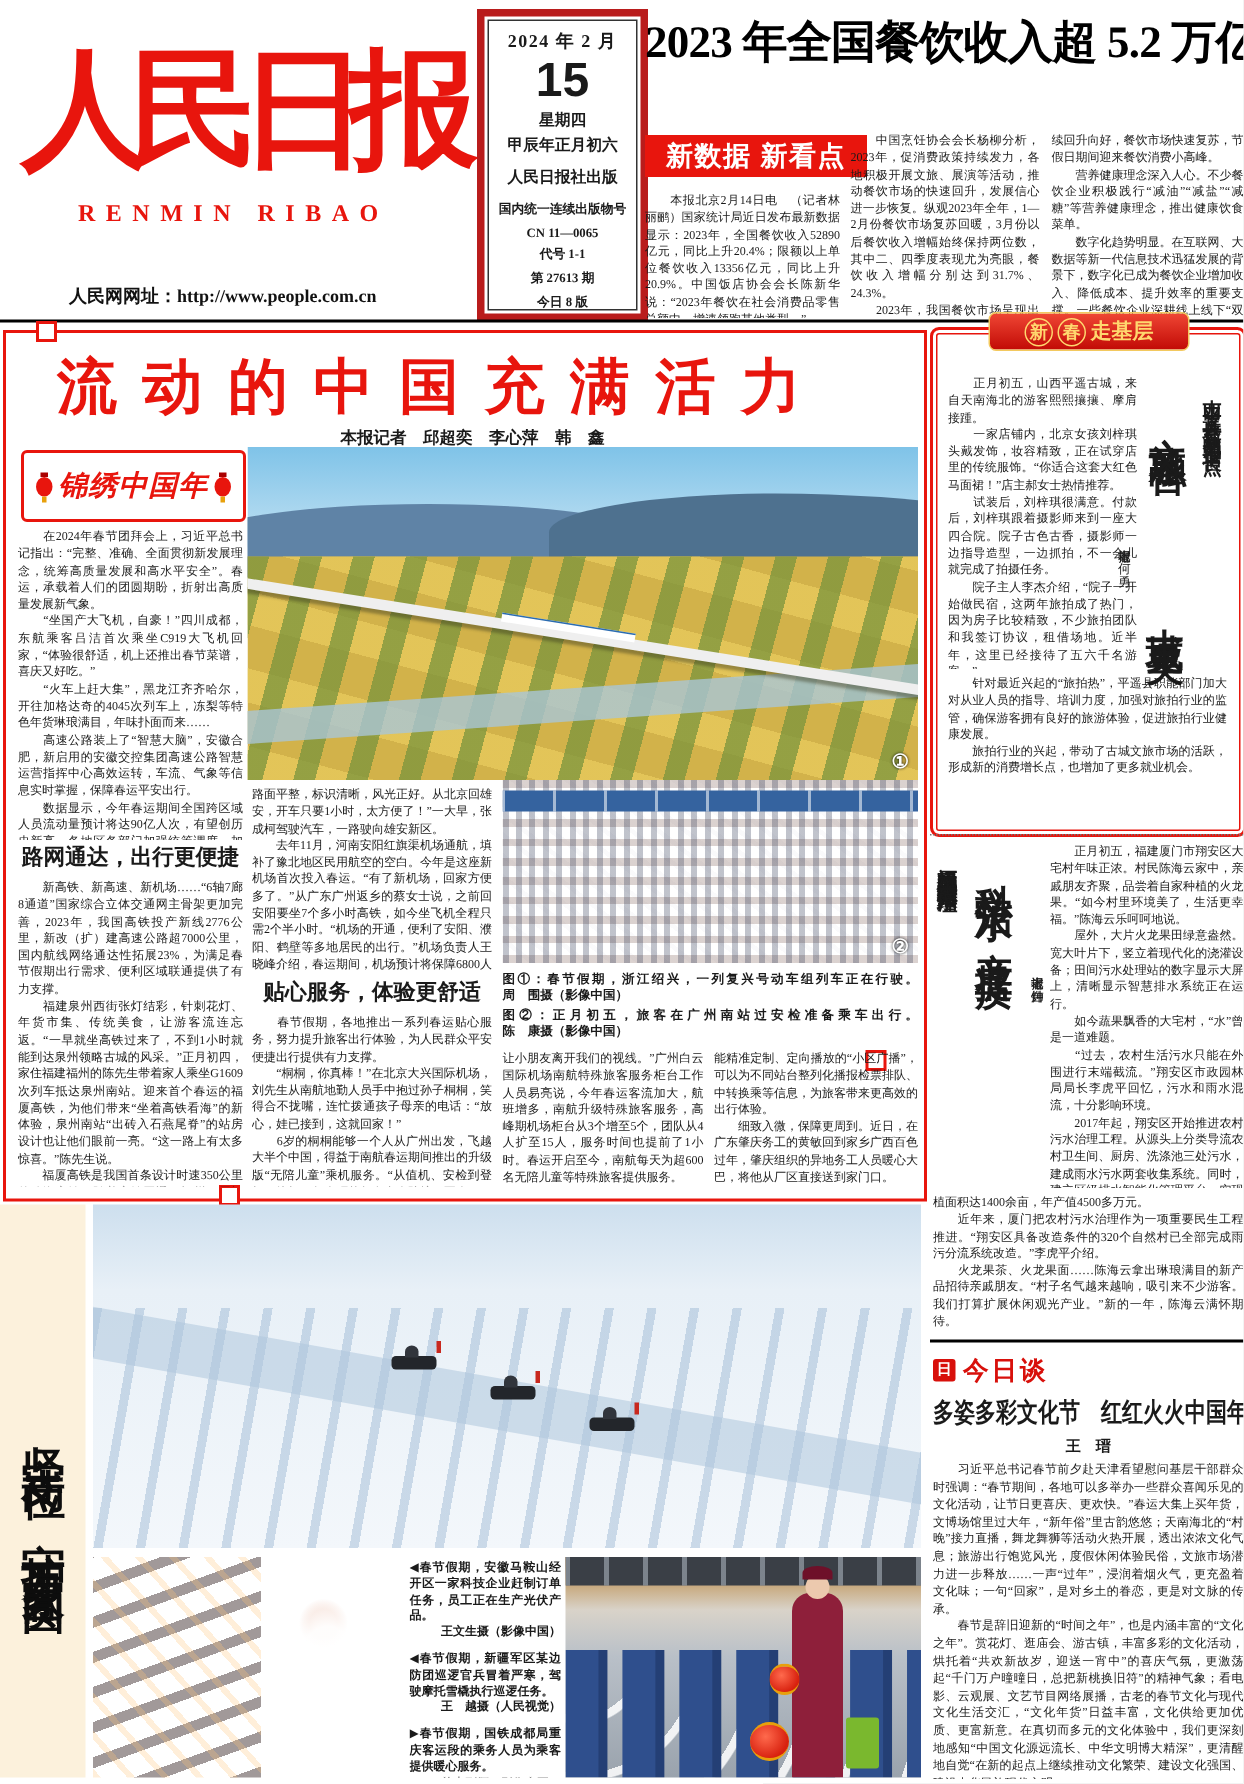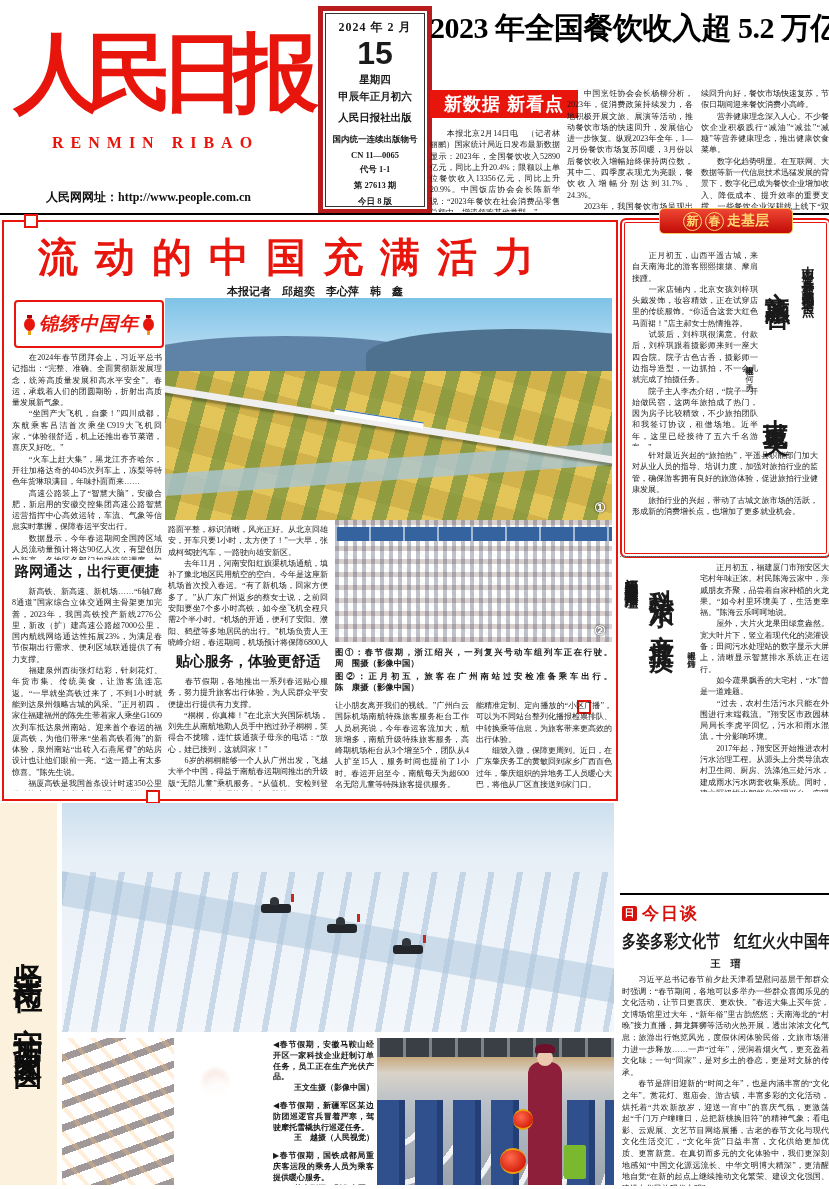--- a/index.html
+++ b/index.html
@@ -229,20 +229,23 @@
   <div class="abs vert" style="left:622px;top:568px;height:232px;font-size:13.5px;font-weight:bold;letter-spacing:1px;">福建厦门翔安区推进农村生活用水治理</div>
   <div class="abs vert vt-title" style="left:646px;top:570px;height:226px;font-size:25px;">科学治水　产业提质</div>
   <div class="abs vert" style="left:686px;top:645px;height:125px;font-size:8.5px;">本报记者　钟自炜</div>
   <div class="abs body-text" style="left:700px;top:562px;width:129px;height:230px;">　　正月初五，福建厦门市翔安区大宅村年味正浓。村民陈海云家中，亲戚朋友齐聚，品尝着自家种植的火龙果。“如今村里环境美了，生活更幸福。”陈海云乐呵呵地说。
 　　屋外，大片火龙果田绿意盎然。宽大叶片下，竖立着现代化的浇灌设备；田间污水处理站的数字显示大屏上，清晰显示智慧排水系统正在运行。
 　　如今蔬果飘香的大宅村，“水”曾是一道难题。
 　　“过去，农村生活污水只能在外围进行末端截流。”翔安区市政园林局局长李虎平回忆，污水和雨水混流，十分影响环境。
 　　2017年起，翔安区开始推进农村污水治理工程。从源头上分类导流农村卫生间、厨房、洗涤池三处污水，建成雨水污水两套收集系统。同时，建立区级排水智能化管理平台，实现管网“一张图”，形成智慧排水管理模式。
 　　治水得当，引来产业“活水”。
 　　“村里将污水治理与高标准农田建设相结合，构建污水回收全利用体系。”陈海云说。目前，全村火龙果种</div>
+  <div class="abs body-text" style="left:622px;top:796px;width:207px;height:92px;">植面积达1400余亩，年产值4500多万元。
+　　近年来，厦门把农村污水治理作为一项重要民生工程推进。“翔安区具备改造条件的320个自然村已全部完成雨污分流系统改造。”李虎平介绍。
+　　火龙果茶、火龙果面……陈海云拿出琳琅满目的新产品招待亲戚朋友。“村子名气越来越响，吸引来不少游客。我们打算扩展休闲观光产业。”新的一年，陈海云满怀期待。</div>
   <div class="abs rule-black" style="left:620px;top:893px;width:209px;"></div>
 
   <div class="abs jrt-badge-row">
     <span class="jrt-logo">日</span>
     <span class="jrt-label">今日谈</span>
   </div>
   <div class="abs jrt-headline">多姿多彩文化节　红红火火中国年</div>
   <div class="abs jrt-author">王　瑨</div>
   <div class="abs body-text" style="left:622px;top:974px;width:207px;height:212px;font-size:8px;line-height:11.6px;">　　习近平总书记春节前夕赴天津看望慰问基层干部群众时强调：“春节期间，各地可以多举办一些群众喜闻乐见的文化活动，让节日更喜庆、更欢快。”春运大集上买年货，文博场馆里过大年，“新年俗”里古韵悠悠；天南海北的“村晚”接力直播，舞龙舞狮等活动火热开展，透出浓浓文化气息；旅游出行饱览风光，度假休闲体验民俗，文旅市场潜力进一步释放……一声“过年”，浸润着烟火气，更充盈着文化味；一句“回家”，是对乡土的眷恋，更是对文脉的传承。
 　　春节是辞旧迎新的“时间之年”，也是内涵丰富的“文化之年”。赏花灯、逛庙会、游古镇，丰富多彩的文化活动，烘托着“共欢新故岁，迎送一宵中”的喜庆气氛，更激荡起“千门万户曈曈日，总把新桃换旧符”的精神气象；看电影、云观展、文艺节目网络展播，古老的春节文化与现代文化生活交汇，“文化年货”日益丰富，文化供给更加优质、更富新意。在真切而多元的文化体验中，我们更深刻地感知“中国文化源远流长、中华文明博大精深”，更清醒地自觉“在新的起点上继续推动文化繁荣、建设文化强国、建设中华民族现代文明”。

